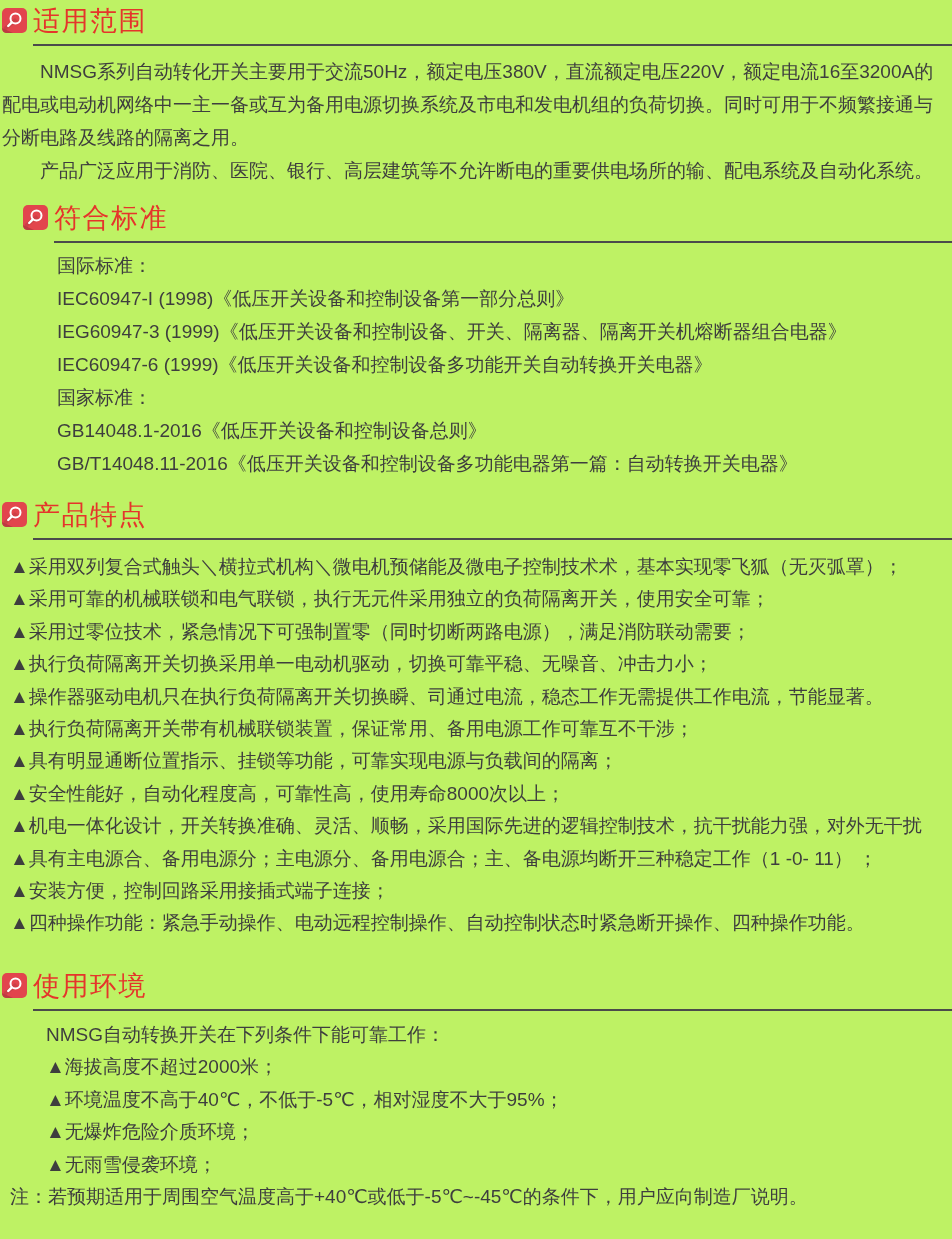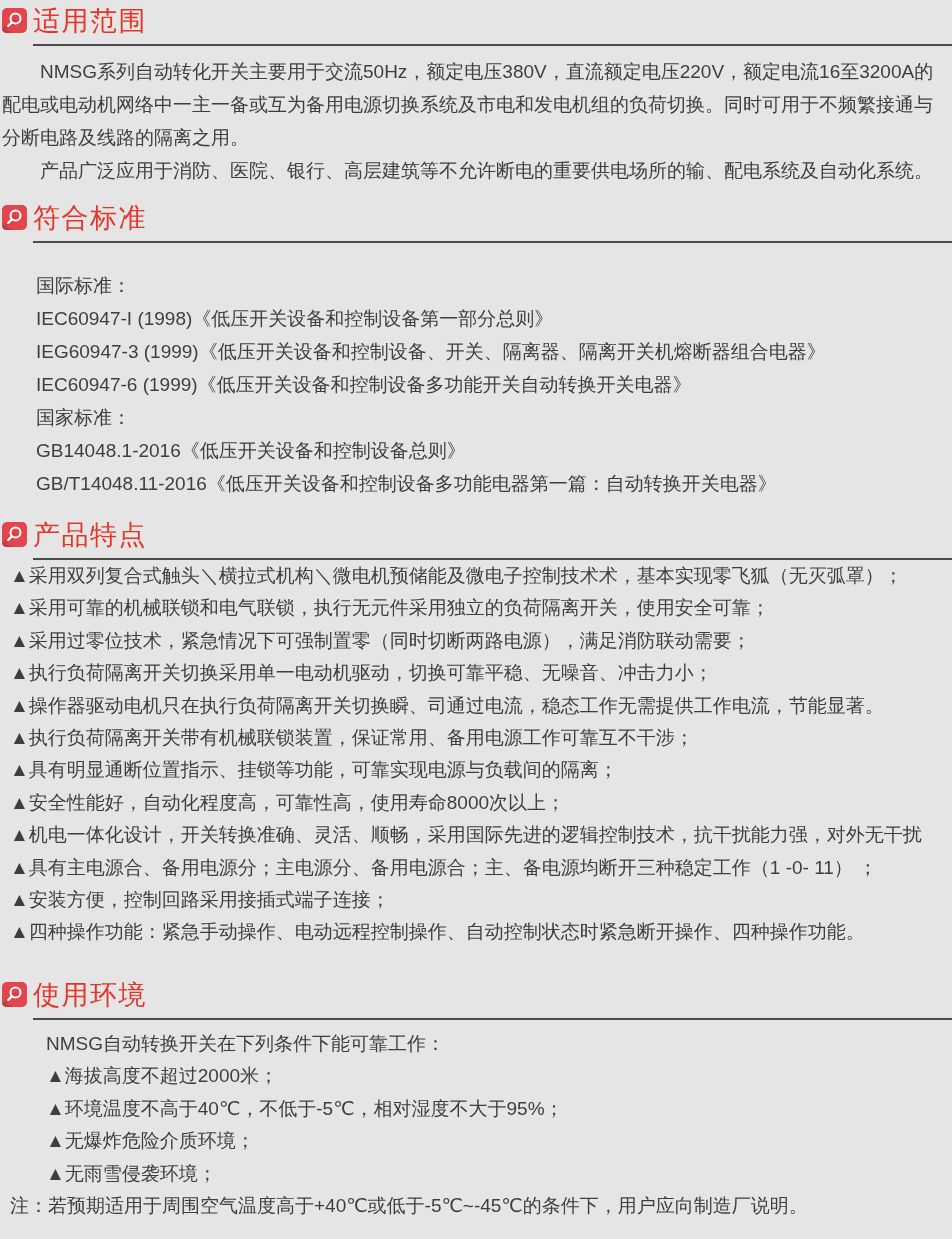--- a/index.html
+++ b/index.html
@@ -3,50 +3,50 @@
 <meta charset="utf-8">
 <style>
   * { margin:0; padding:0; box-sizing:border-box; }
   html, body { background:#ffffff; }
   body {
     width:952px; height:1239px; overflow:hidden;
     font-family:"Liberation Sans","DejaVu Sans",sans-serif;
     color:#3e3e3e;
     -webkit-font-smoothing:antialiased;
   }
-  .page { width:952px; height:1239px; position:relative; background:#e5e5e5; }
+  .page { width:952px; height:1239px; position:relative; background:#bef264; }
 
   
   .section-header { position:relative; padding-left:33px; }
   .badge { position:absolute; left:2px; top:3px; width:25px; height:25px; display:block; }
   .section-title {
     display:block;
     font-size:27px; line-height:32px;
     color:#e5352b; letter-spacing:1.5px;
     font-weight:400;
   }
   .rule { height:2px; background:#4b4b4b; margin-top:7px; }
 
   
   .body-text { font-size:19px; line-height:33px; color:#3e3e3e; }
 
   .scope-body { margin-top:9px; padding:0 2px; }
   .scope-body p { text-indent:2em; }
 
-  .standards-body { margin-top:26px; padding-left:36px; padding-right:4px; }
+  .standards-body { margin-top:6px; padding-left:36px; padding-right:4px; }
   .standards-body .line { line-height:33px; }
 
-  .features-body { padding-left:10px; padding-right:2px; }
+  .features-body { margin-top:11px; padding-left:10px; padding-right:2px; }
   .features-body .line { line-height:32.4px; }
 
   .env-body { margin-top:8px; }
   .env-body .intro, .env-body .line { margin-left:46px; line-height:32.5px; }
   .env-body .note { margin-left:10px; line-height:32.5px; }
 
-  .sec-standards { margin-top:15px; }
+  .sec-standards { margin-top:15px;padding-left:21px; }
   .sec-features  { margin-top:19px; }
   .sec-env       { margin-top:30px; }
   .sec-scope     { padding-top:5px; }
 </style>
 </head>
 <body>
 
 <div class="page">
 
   <div class="section sec-scope">

